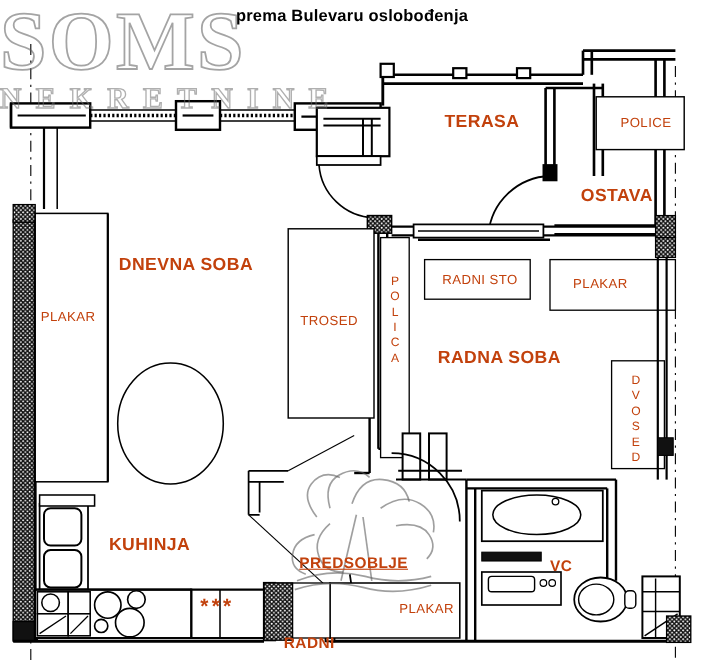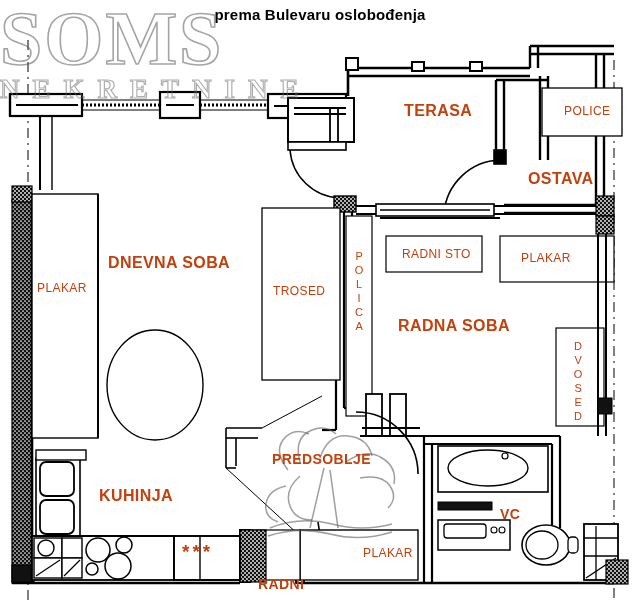--- a/index.html
+++ b/index.html
@@ -352,26 +352,26 @@
         <path d="M324 468 l-14 60"></path>
         <path d="M330 470 l8 58"></path>
         <path d="M270 528 q30 -12 62 -4 q30 8 60 0"></path>
         <path d="M268 536 q30 -10 62 -2 q30 8 62 -2"></path>
       </g>
     </svg>
     <div class="wm-soms">SOMS</div>
     <div class="wm-nek">NEKRETNINE</div>
   </div>
 
-  <div class="lab room" style="left:108px;top:254px;">DNEVNA SOBA</div>
+  <div class="lab room" style="left:108px;top:232px;">DNEVNA SOBA</div>
   <div class="lab room" style="left:404px;top:102px;">TERASA</div>
   <div class="lab room" style="left:528px;top:170px;">OSTAVA</div>
   <div class="lab room" style="left:398px;top:317px;">RADNA SOBA</div>
   <div class="lab room" style="left:99px;top:487px;">KUHINJA</div>
-  <div class="lab room sm" style="left:272px;top:452px;">PREDSOBLJE</div>
+  <div class="lab room sm" style="left:272px;top:504px;text-decoration:underline;">PREDSOBLJE</div>
   <div class="lab room sm" style="left:500px;top:507px;">VC</div>
   <div class="lab room sm" style="left:258px;top:577px;">RADNI</div>
 
   <div class="lab furn" style="left:37px;top:282px;">PLAKAR</div>
   <div class="lab furn" style="left:273px;top:285px;">TROSED</div>
   <div class="lab furn vert" style="left:353px;top:250px;">POLICA</div>
   <div class="lab furn" style="left:564px;top:105px;">POLICE</div>
   <div class="lab furn" style="left:402px;top:248px;">RADNI STO</div>
   <div class="lab furn" style="left:521px;top:252px;">PLAKAR</div>
   <div class="lab furn vert" style="left:572px;top:340px;">DVOSED</div>

